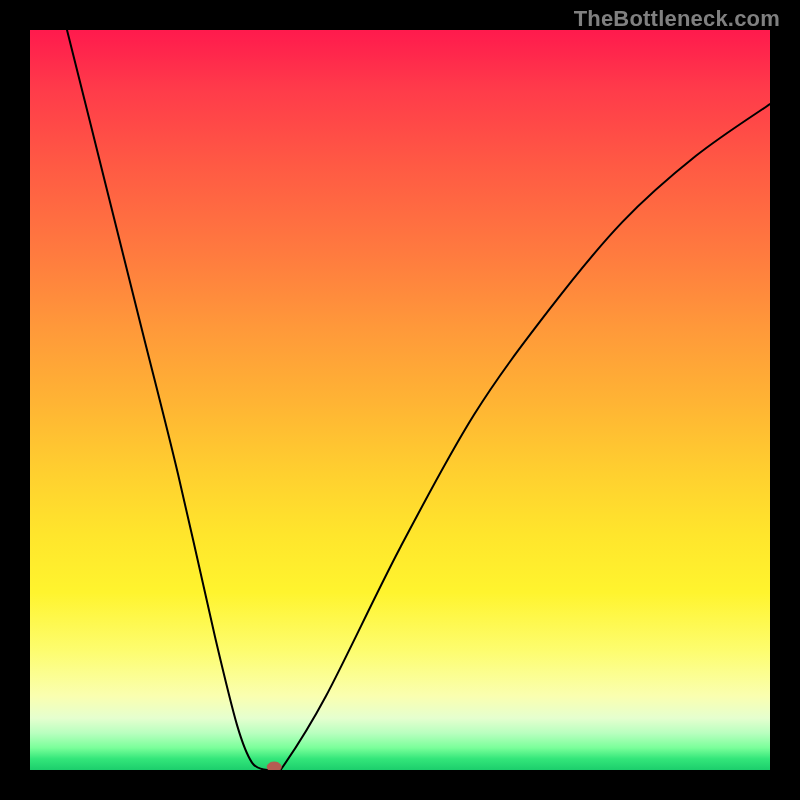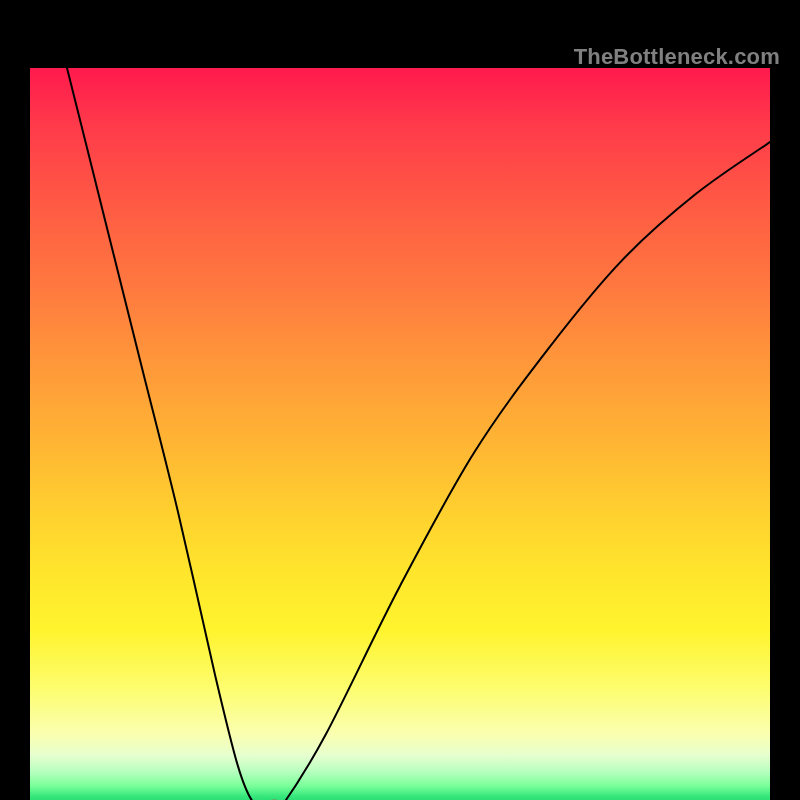--- a/index.html
+++ b/index.html
@@ -10,21 +10,20 @@
     background: #000;
     font-family: Arial, Helvetica, sans-serif;
     overflow: hidden;
   }
   .frame {
     position: absolute;
     left: 0; top: 0;
     width: 800px;
     height: 664px;
     background: #000;
-    margin-top: 38px;
   }
   .watermark {
     position: absolute;
     top: 6px;
     right: 20px;
     font-size: 22px;
     font-weight: bold;
     color: #808080;
     letter-spacing: 0.2px;
     user-select: none;

